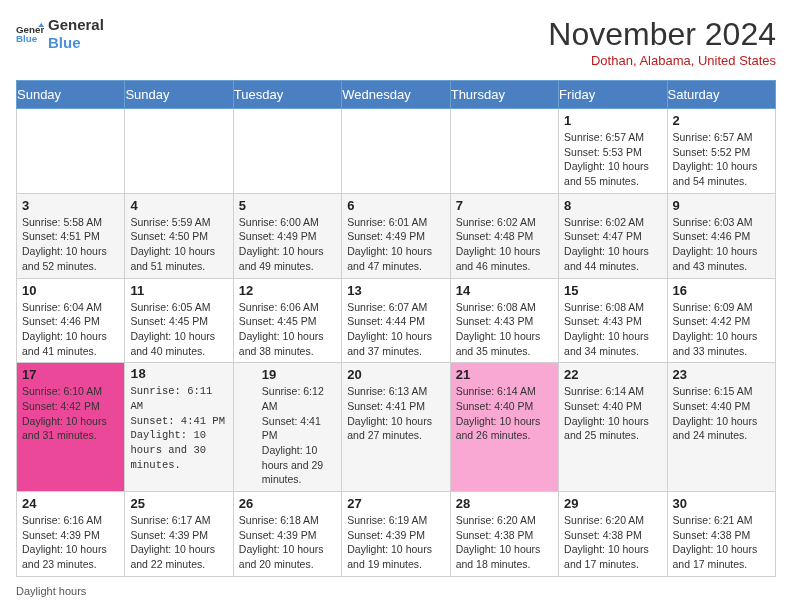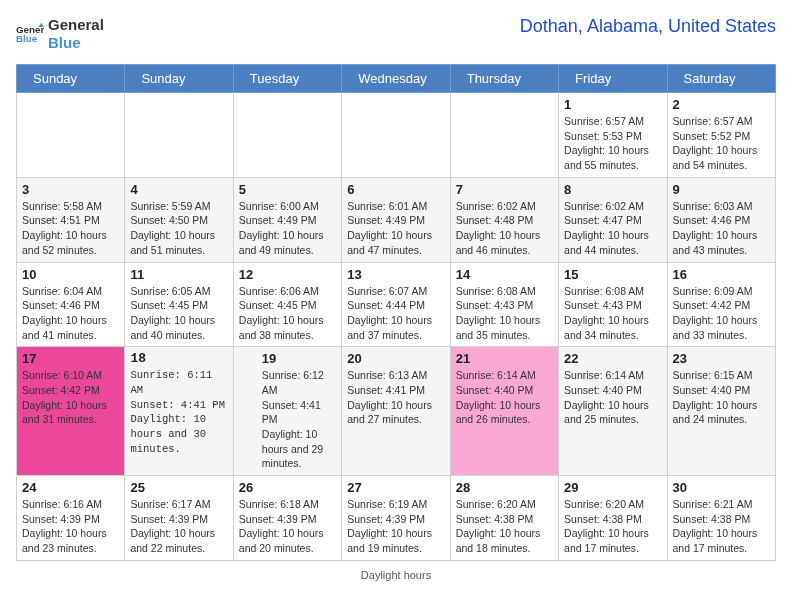--- a/index.html
+++ b/index.html
@@ -27,33 +27,33 @@
     }
     .title-area {
       text-align: right;
     }
     .month-title {
       font-size: 32px;
       font-weight: normal;
       color: #333;
     }
     .location {
-      font-size: 18px;
-      color: #1d4ed8;
+      font-size: 13px;
+      color: #b91c1c;
     }
     .calendar {
       width: 100%;
       border-collapse: collapse;
       font-size: 11px;
     }
     .calendar th {
       background-color: #4a7fc1;
       color: #fff;
       text-align: left;
-      padding: 6px 16px;
+      padding: 6px 0;
       font-size: 13px;
       font-weight: normal;
       border: 1px solid #6a9fd1;
     }
     .calendar td {
       vertical-align: top;
       padding: 4px 5px;
       border: 1px solid #d0d0d0;
       width: 108px;
       min-height: 80px;
@@ -73,39 +73,39 @@
       font-size: 10.5px;
       line-height: 1.4;
     }
     .empty-cell {
       background: #fff !important;
     }
     .footer {
       margin-top: 8px;
       font-size: 11px;
       color: #555;
-      text-align: center;
     }
   </style>
 </head>
 <body>
 
 <div class="header">
   <div class="logo">
     <svg class="logo-icon" viewBox="0 0 40 40" xmlns="http://www.w3.org/2000/svg">
       <text x="0" y="18" font-size="14" font-weight="bold" fill="#333">General</text>
       <text x="0" y="32" font-size="14" font-weight="bold" fill="#4a90d9">Blue</text>
       <polygon points="36,10 44,10 40,4" fill="#4a90d9" transform="translate(-4,0)"></polygon>
     </svg>
     <div>
       <div style="font-size:15px; font-weight:bold; color:#333; line-height:1.2;">General</div>
       <div style="font-size:15px; font-weight:bold; color:#4a90d9; line-height:1.2;">Blue</div>
     </div>
   </div>
   <div class="title-area">
+    <div class="month-title">November 2024</div>
     <div class="location">Dothan, Alabama, United States</div>
   </div>
 </div>
 
 <table class="calendar">
   <thead>
     <tr>
     <th>Sunday</th>
         <th>Sunday</th>
         <th>Tuesday</th>

